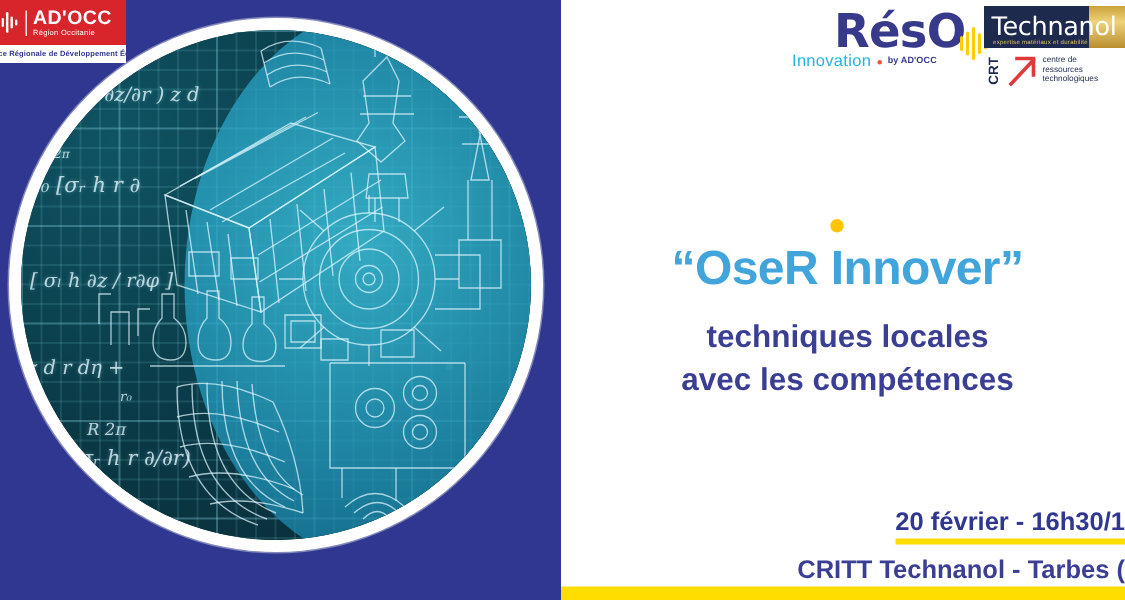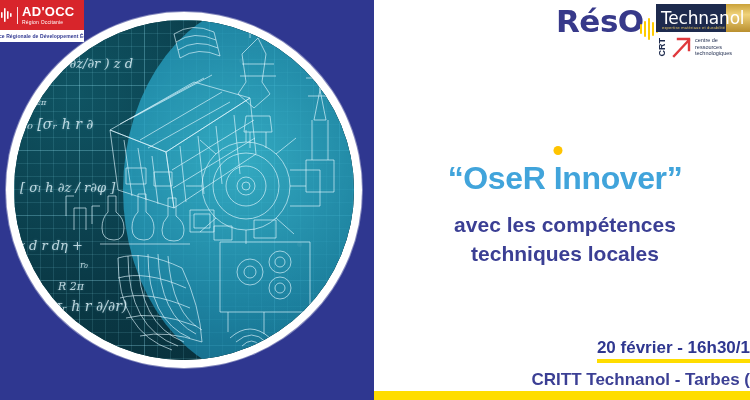--- a/index.html
+++ b/index.html
@@ -338,20 +338,25 @@
         <span class="adocc-sub">Région Occitanie</span>
       </span>
     </div>
     <div class="adocc-strip">
       <span>Agence Régionale de Développement Économique</span>
     </div>
   </div>
 
   <div class="reso">
     <div class="reso-word">RésO</div>
+    <div class="reso-sub">
+      <span class="reso-innov">Innovation</span>
+      <span class="reso-dot"></span>
+      <span class="reso-by">by AD'OCC</span>
+    </div>
   </div>
 
   <div class="wave-mark">
     <span class="wave-bars">
       <i style="height:10px;"></i>
         <i style="height:16px;"></i>
         <i style="height:22px;"></i>
         <i style="height:14px;"></i>
         <i style="height:8px;"></i>
     </span>
@@ -377,22 +382,22 @@
         <span>technologiques</span>
       </span>
     </div>
   </div>
 
   <div class="headline">
     <span>“</span><span>OseR </span><span class="dot-i"><span class="yd"></span><span>I</span></span><span>nnover</span><span>”</span>
   </div>
 
   <div class="subhead">
+    <div>techniques locales</div>
     <div>avec les compétences</div>
-    <div>techniques locales</div>
   </div>
 
   <div class="when">20 février - 16h30/1</div>
   <div class="where">CRITT Technanol - Tarbes (</div>
 
   <div class="yellow-bar"></div>
 
 </div>
 
 </body></html>

